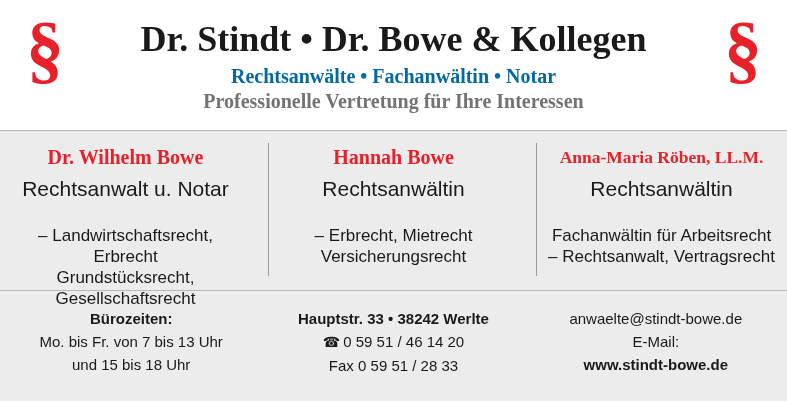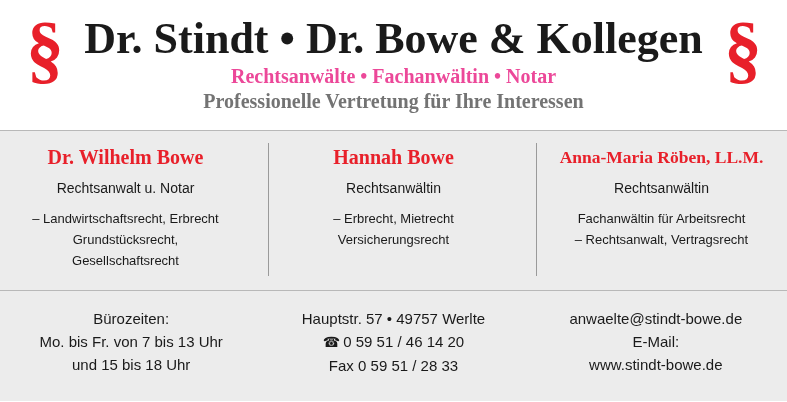--- a/index.html
+++ b/index.html
@@ -45,32 +45,32 @@
   .para.left { left: 26px; }
   .para.right { right: 26px; }
 
   .header-text {
     text-align: center;
     margin-top: 2px;
   }
   .firm-name {
     font-family: "Liberation Serif", serif;
     font-weight: bold;
-    font-size: 44px;
+    font-size: 36px;
     line-height: 42px;
     color: #1a1a1a;
     letter-spacing: 0px;
     white-space: nowrap;
   }
   .firm-sub1 {
     font-family: "Liberation Serif", serif;
     font-weight: bold;
     font-size: 20px;
     line-height: 26px;
-    color: #ec4899;
+    color: #0369a1;
     margin-top: 3px;
     white-space: nowrap;
   }
   .firm-sub2 {
     font-family: "Liberation Serif", serif;
     font-weight: bold;
     font-size: 20px;
     line-height: 25px;
     color: #737373;
     white-space: nowrap;
@@ -108,48 +108,48 @@
     font-weight: bold;
     font-size: 20px;
     line-height: 24px;
     white-space: nowrap;
   }
   .lawyer-name.small {
     font-size: 17.5px;
   }
   .lawyer-role {
     margin-top: 9px;
-    font-size: 14px;
+    font-size: 21px;
     line-height: 21px;
     color: #1a1a1a;
   }
   .lawyer-spec {
-    margin-top: 9px;
-    font-size: 13px;
+    margin-top: 26px;
+    font-size: 17px;
     line-height: 21px;
     color: #1a1a1a;
   }
 
   
   .footer {
     height: 110px;
     background: #ececec;
     display: flex;
     box-sizing: border-box;
     padding-top: 16px;
   }
   .foot-col {
     flex: 1 1 0;
     text-align: center;
     font-size: 15px;
     line-height: 23px;
     color: #1a1a1a;
   }
   .foot-col .b {
-    font-weight: normal;
+    font-weight: bold;
     text-align: center;
   }
   .phone-row, .fax-row {
     white-space: nowrap;
   }
   .tel-icon {
     font-size: 14px;
     margin-right: 3px;
   }
 </style>
@@ -196,21 +196,21 @@
 
   <div class="footer">
 
     <div class="foot-col">
       <div class="b">Bürozeiten:</div>
       <div>Mo. bis Fr. von 7 bis 13 Uhr</div>
       <div>und 15 bis 18 Uhr</div>
     </div>
 
     <div class="foot-col">
-      <div class="b">Hauptstr. 57 • 49757 Werlte</div>
+      <div class="b">Hauptstr. 33 • 38242 Werlte</div>
       <div class="phone-row">
         <span class="tel-icon">☎</span><span>0 59 51 / 46 14 20</span>
       </div>
       <div class="fax-row">Fax 0 59 51 / 28 33</div>
     </div>
 
     <div class="foot-col">
       <div>anwaelte@stindt-bowe.de</div>
       <div>E-Mail:</div>
       <div class="b">www.stindt-bowe.de</div>

